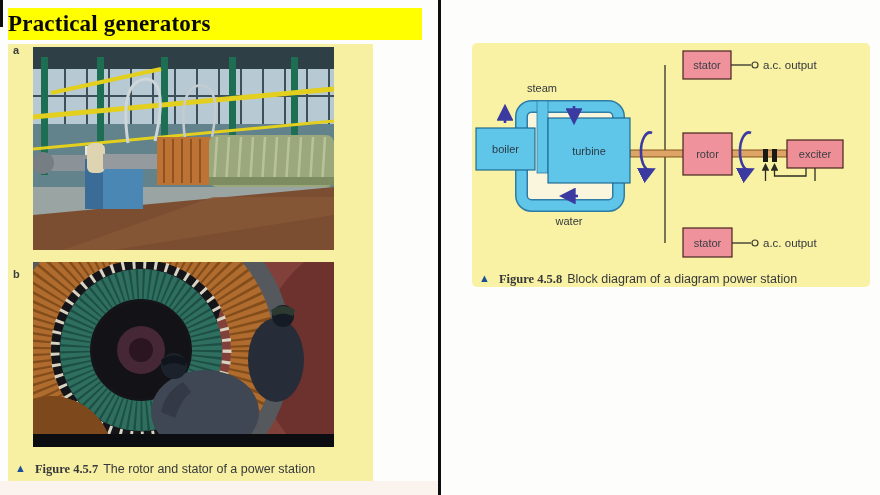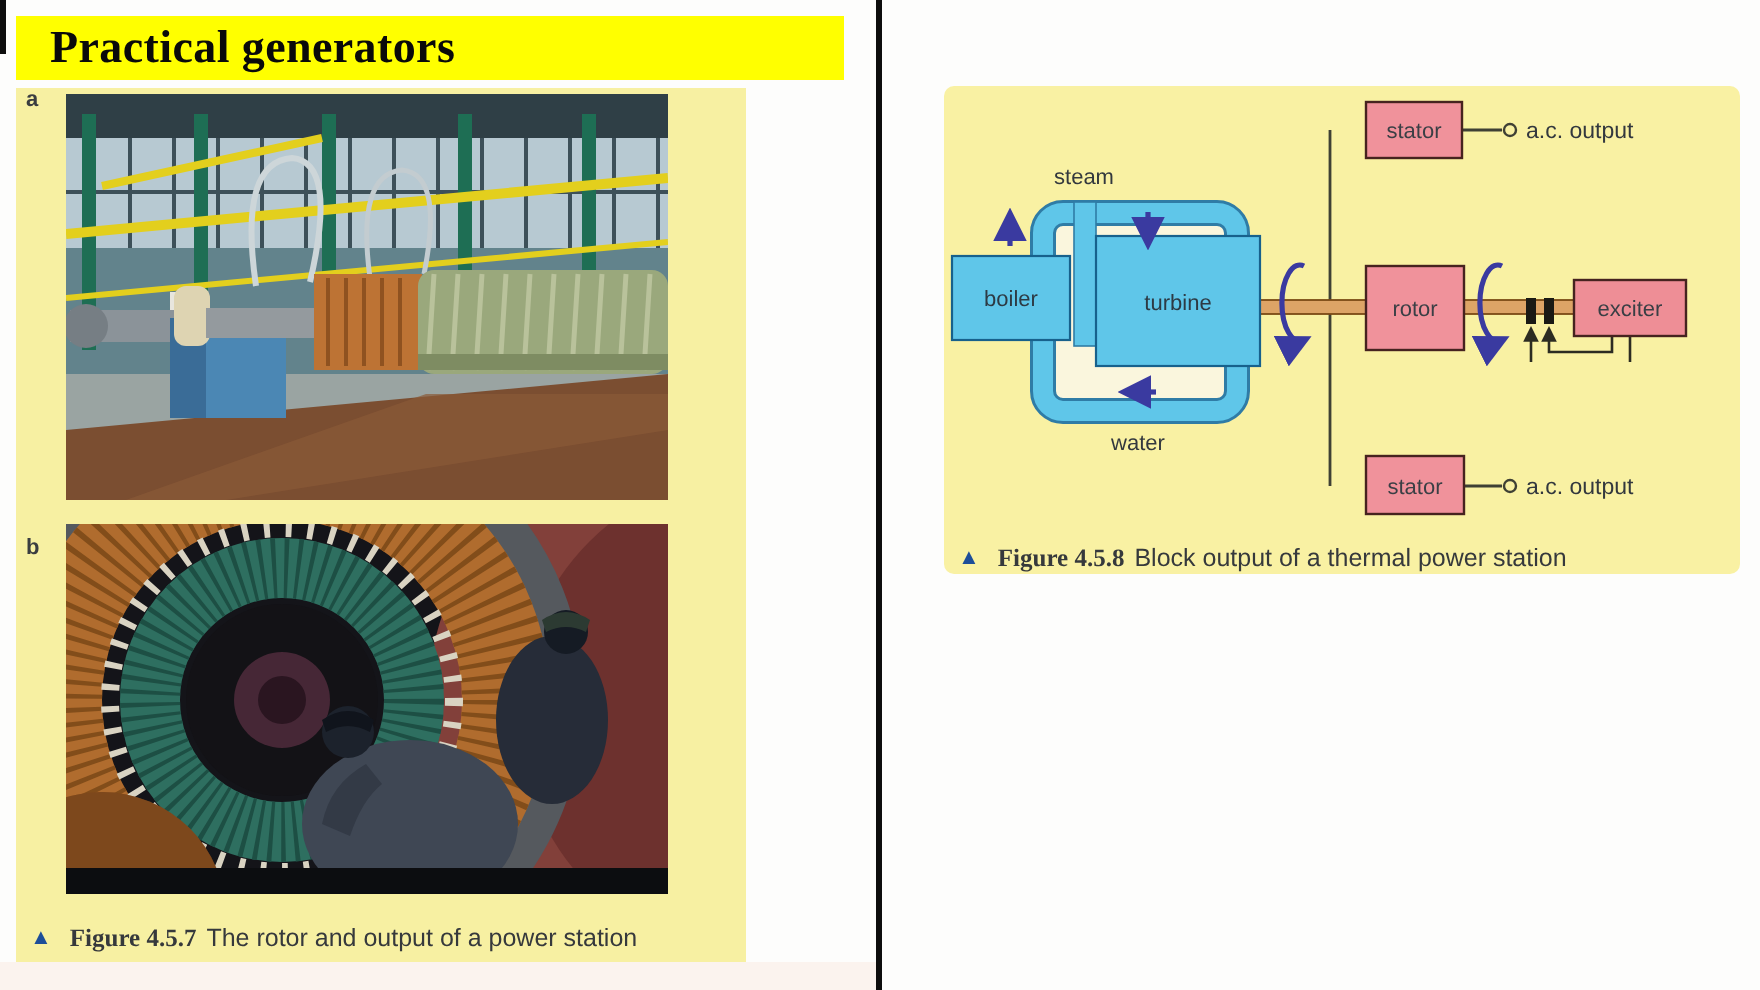--- a/index.html
+++ b/index.html
@@ -3,21 +3,21 @@
 <meta charset="utf-8">
 <style>
   html,body{margin:0;padding:0;}
   body{
     width:880px;height:495px;position:relative;overflow:hidden;
     background:#fdfdfc;font-family:"Liberation Sans",sans-serif;
   }
   .edge-artifact{position:absolute;left:0;top:0;width:3px;height:27px;background:#0e0e0e;}
   .heading-bar{
     position:absolute;left:8px;top:8px;width:414px;height:32px;background:#ffff00;
-    display:flex;align-items:center;padding-left:17px;box-sizing:border-box;
+    display:flex;align-items:center;box-sizing:border-box;
   }
   .heading-bar h1{
     margin:0;font-family:"Liberation Serif",serif;font-weight:700;font-size:23px;
     color:#0a0a0a;letter-spacing:.2px;
   }
   .panel-left{
     position:absolute;left:8px;top:44px;width:365px;height:437px;background:#f7f0a2;
   }
   .bottom-strip{position:absolute;left:0;top:481px;width:438px;height:14px;background:#fbf3ee;}
   .photo{position:absolute;display:block;}
@@ -149,21 +149,21 @@
   <ellipse cx="172" cy="150" rx="54" ry="42" fill="#3f4754"></ellipse>
   <circle cx="141" cy="104" r="13" fill="#1c222c"></circle>
   <path d="M128,98 q13,-9 26,0 l-2,6 q-11,-6 -22,0 Z" fill="#10141c"></path>
   <path d="M150,120 q-18,10 -22,30 l14,6 q6,-18 16,-26 Z" fill="#333a46"></path>
   <rect x="0" y="172" width="301" height="13" fill="#0c0d10"></rect>
 </svg>
 
 <div class="figcap cap-457">
   <span class="tri">▲</span>
   <span class="flabel">Figure 4.5.7</span>
-  <span class="ftext">The rotor and output of a power station</span>
+  <span class="ftext">The rotor and stator of a power station</span>
 </div>
 
 <div class="divider"></div>
 
 <div class="panel-right">
 
   <svg class="diagram-svg" width="398" height="225" viewBox="0 0 398 225">
     <defs>
       <marker id="ahB" viewBox="0 0 10 10" refX="7.5" refY="5" markerWidth="6.5" markerHeight="6.5" orient="auto">
         <path d="M0,0 L10,5 L0,10 Z" fill="#3a3aa0"></path>
@@ -232,15 +232,15 @@
 
     <g>
       <rect x="315" y="97" width="56" height="28" fill="#ee8e96" stroke="#46231f" stroke-width="1.2"></rect>
       <text x="343" y="115" text-anchor="middle" font-size="11" fill="#3a3f45">exciter</text>
     </g>
   </svg>
 
   <div class="figcap cap-458">
     <span class="tri">▲</span>
     <span class="flabel">Figure 4.5.8</span>
-    <span class="ftext">Block output of a thermal power station</span>
+    <span class="ftext">Block diagram of a diagram power station</span>
   </div>
 </div>
 
 </body></html>

